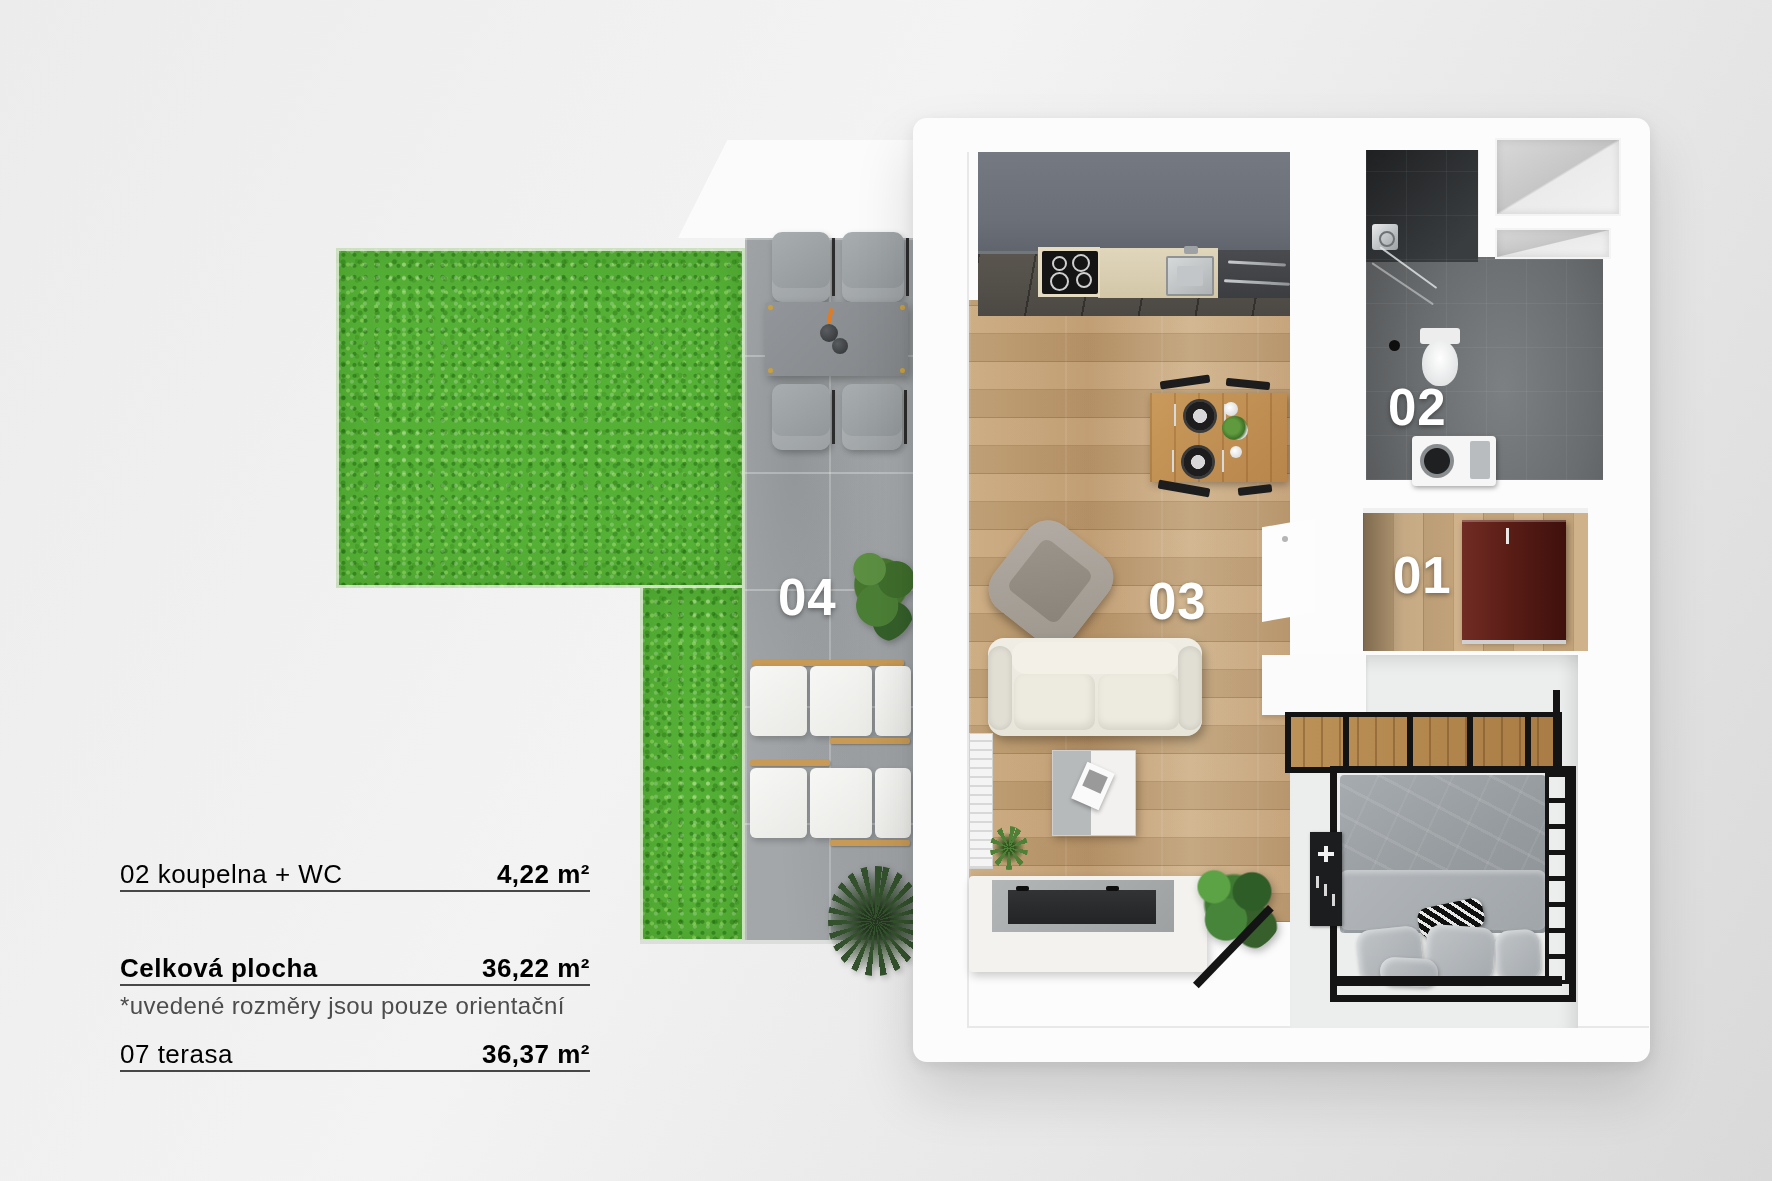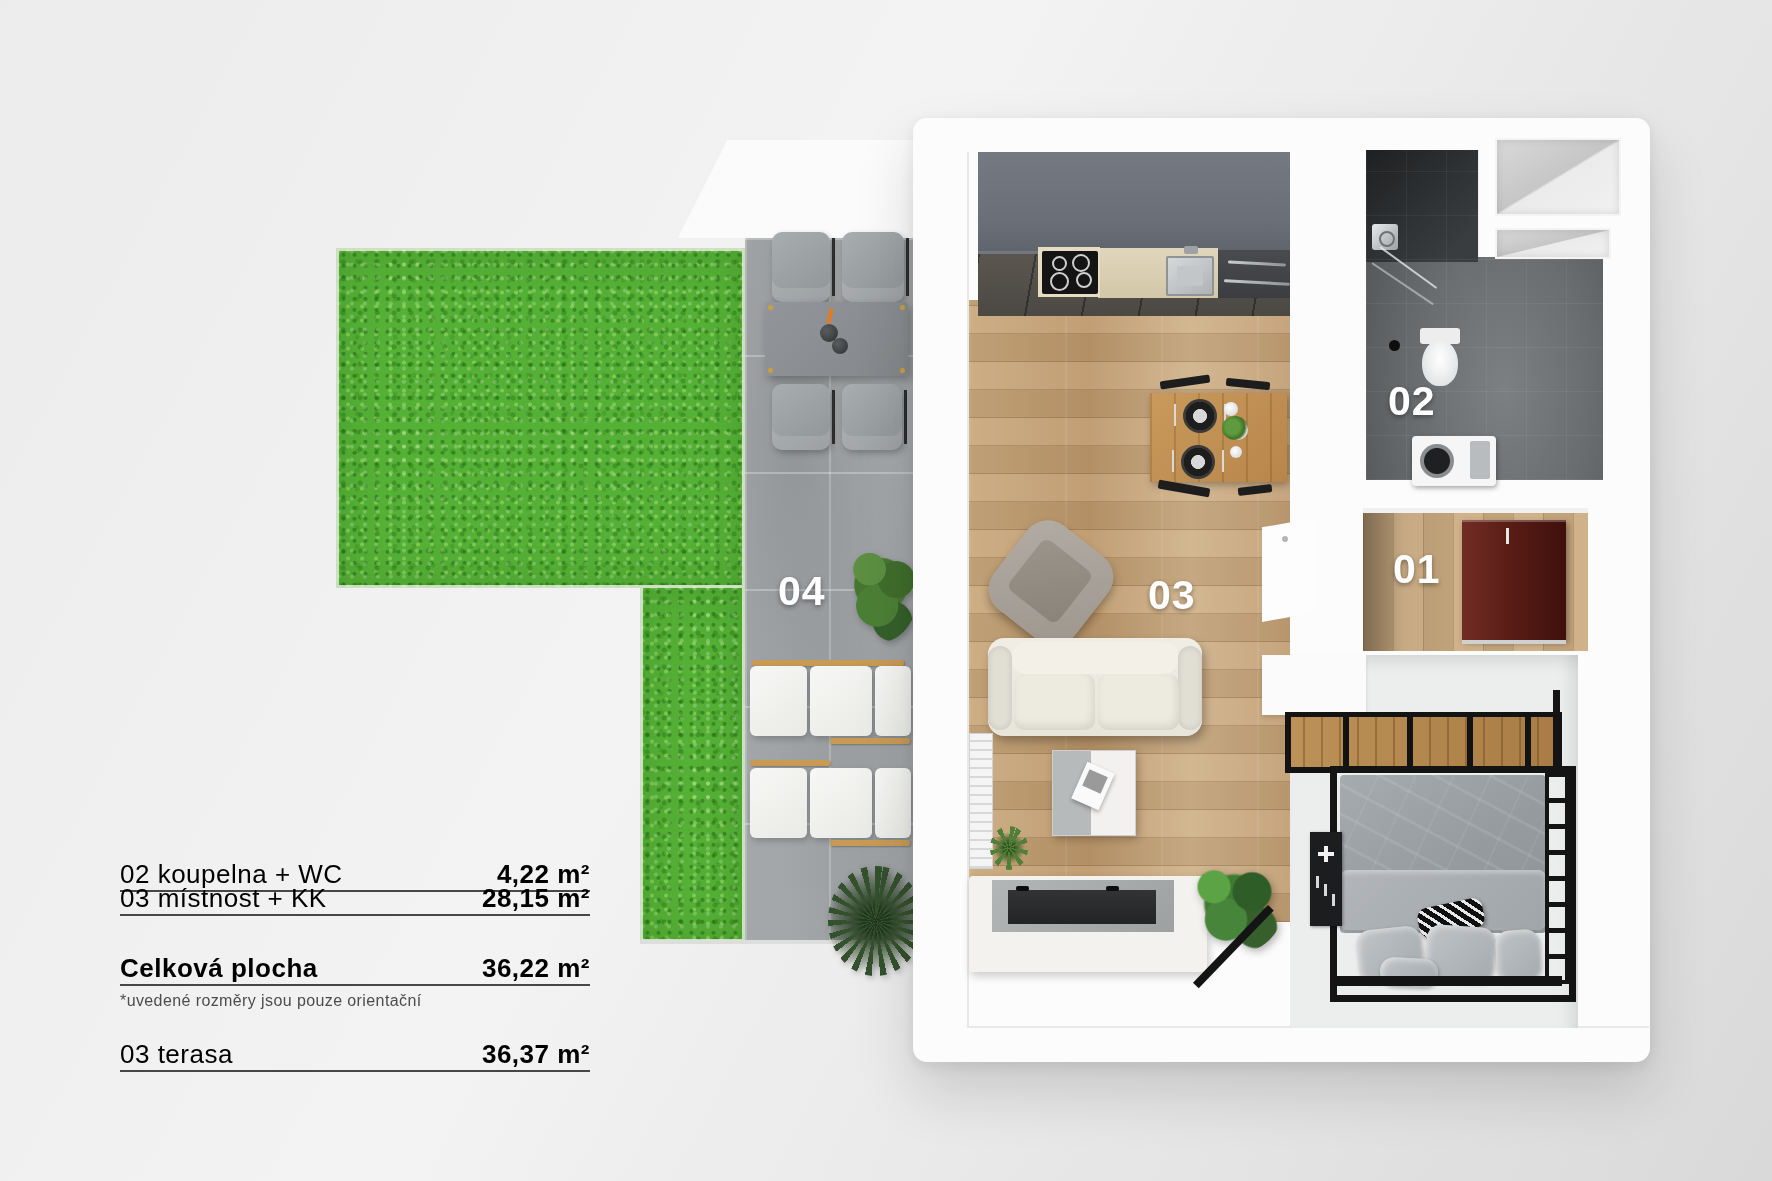--- a/index.html
+++ b/index.html
@@ -8,21 +8,21 @@
     background:linear-gradient(118deg,#ececec 0%,#f3f3f3 42%,#e7e7e7 70%,#d9d9d9 100%);}
   .abs{position:absolute;}
 
   
   .legend{position:absolute;left:120px;top:715px;width:470px;color:#3d3d3d;}
   .legend-title{font-size:27px;font-weight:bold;letter-spacing:.5px;}
   .lrow{position:absolute;left:0;width:470px;height:34px;display:flex;justify-content:space-between;
         align-items:flex-end;border-bottom:2px solid #474747;font-size:26px;letter-spacing:.5px;}
   .lrow .val{font-weight:bold;}
   .lrow.bold .lab{font-weight:bold;}
-  .note{position:absolute;left:0;font-size:16px;color:#4c4c4c;letter-spacing:.4px;}
+  .note{position:absolute;left:0;font-size:24px;color:#4c4c4c;letter-spacing:.4px;}
 
   
   .slab{left:678px;top:140px;width:235px;height:98px;background:#fbfbfb;
         clip-path:polygon(21% 0,100% 0,100% 100%,0 100%);}
   .grass{background-color:#55b036;
     background-image:
       radial-gradient(circle at 22% 28%, rgba(255,255,255,.22) 0 1.5px, transparent 2.5px),
       radial-gradient(circle at 68% 62%, rgba(23,92,10,.45) 0 1.5px, transparent 2.5px),
       radial-gradient(circle at 42% 82%, rgba(34,110,16,.4) 0 2px, transparent 3px),
       radial-gradient(circle at 86% 18%, rgba(178,232,120,.45) 0 1.5px, transparent 2.5px),
@@ -208,47 +208,43 @@
     background-image:repeating-linear-gradient(180deg,#141414 0 5px,transparent 5px 26px);}
   .bedbar{left:1330px;top:976px;width:232px;height:10px;background:#141414;}
   .bedpost{left:1268px;top:905px;width:8px;height:108px;background:#141414;transform:rotate(44deg);transform-origin:top left;}
   .organizer{left:1310px;top:832px;width:32px;height:94px;background:#1c1d1e;box-shadow:1px 1px 3px rgba(0,0,0,.4);}
   .organizer .star-v{position:absolute;left:14px;top:14px;width:4px;height:16px;background:#f2f2f2;}
   .organizer .star-h{position:absolute;left:8px;top:20px;width:16px;height:4px;background:#f2f2f2;}
   .organizer .tassel{position:absolute;width:3px;height:12px;background:#d8d8d8;}
   .frame-post{position:absolute;background:#141414;}
 
   
-  .rlabel{position:absolute;color:#ffffff;font-size:41px;font-weight:bold;letter-spacing:1px;
+  .rlabel{position:absolute;color:#ffffff;font-size:51px;font-weight:bold;letter-spacing:1px;
     text-shadow:0 2px 5px rgba(0,0,0,.38);}
 
   
   .logo{position:absolute;left:1222px;top:1072px;font-size:95px;font-weight:bold;letter-spacing:-3px;color:#fcfcfc;}
   .logo .tld{color:#377ef0;}
 </style>
 </head>
 <body>
 
 <div class="canvas">
 
   <div class="lrow" style="left:120px;top:839px;margin-top:17px;">
     <span class="lab">02 koupelna + WC</span>
     <span class="val">4,22 m²</span>
   </div>
-  <div class="lrow" style="left:120px;top:880px;">
-    <span class="lab">03 místnost + KK</span>
-    <span class="val">28,15 m²</span>
-  </div>
   <div class="lrow bold" style="left:120px;top:950px;">
     <span class="lab">Celková plocha</span>
     <span class="val">36,22 m²</span>
   </div>
   <div class="note" style="left:120px;top:992px;">*uvedené rozměry jsou pouze orientační</div>
   <div class="lrow" style="left:120px;top:1036px;">
-    <span class="lab">03 terasa</span>
+    <span class="lab">07 terasa</span>
     <span class="val">36,37 m²</span>
   </div>
 
   <div class="abs slab"></div>
   <div class="abs grass grass-wide"></div>
   <div class="abs grass grass-col"></div>
   <div class="abs concrete"></div>
   <div class="abs t-edge"></div>
 
   <div class="abs ochair" style="left:772px;top:232px;width:58px;height:70px;"></div>

